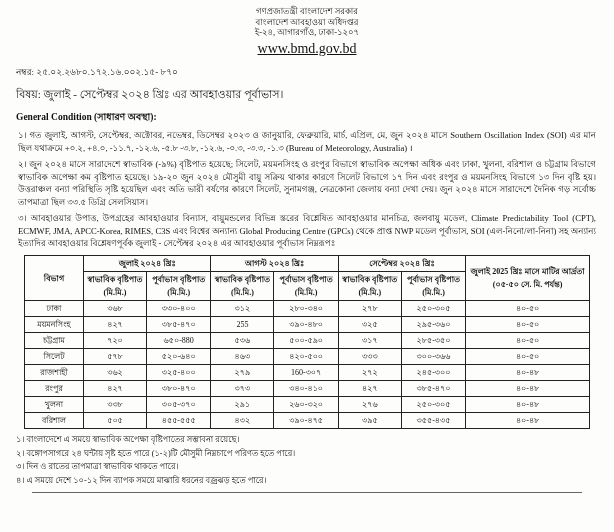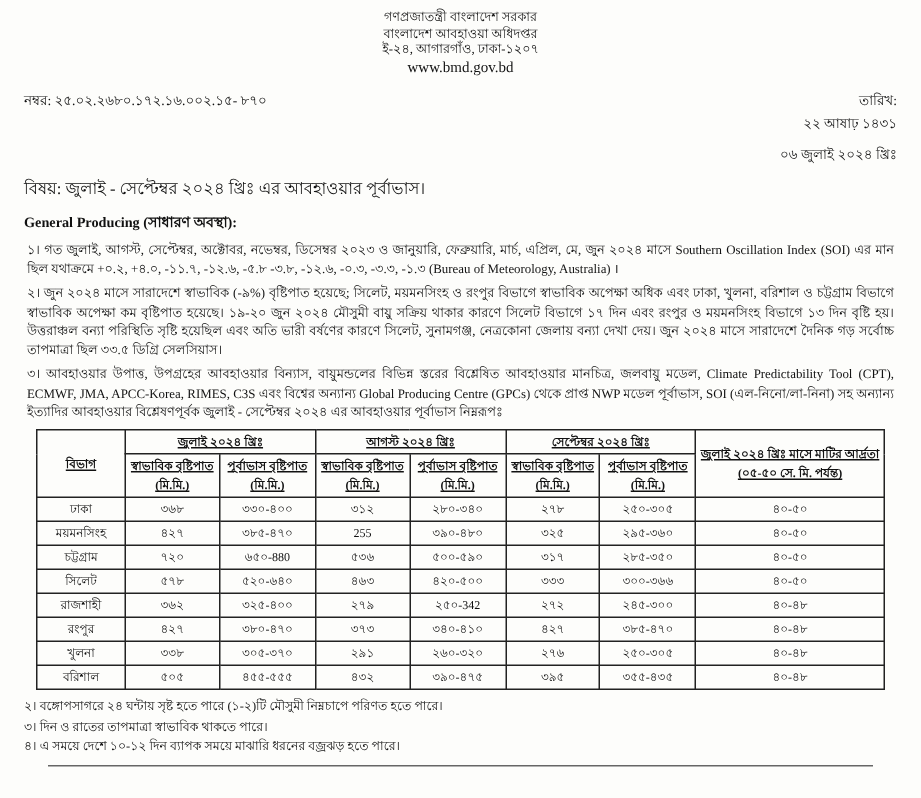--- a/index.html
+++ b/index.html
@@ -5,72 +5,67 @@
   html,body{margin:0;padding:0;}
   body{
     width:614px;height:532px;background:#fdfdfb;
     font-family:"Liberation Serif", serif;
     color:#111;
     overflow:hidden;
   }
   .page{position:relative;width:614px;height:532px;padding:0;box-sizing:border-box;}
   .hdr{text-align:center;line-height:1.25;margin-top:6px;}
   .hdr div{font-size:8.5px;}
-  .hdr .url{font-size:10px;margin-top:2px;}
-  .memoline{display:flex;justify-content:space-between;align-items:flex-start;margin:8px 16px 0 16px;font-size:9px;}
+  .hdr .url{font-size:14px;text-decoration:underline;margin-top:2px;}
+  .memoline{display:flex;justify-content:space-between;align-items:flex-start;margin:8px 16px 0 16px;font-size:9px;flex-direction:column;}
   .memo-left{font-size:9px;}
   .memo-right{font-size:9px;text-align:right;}
   .memo-right .d2{margin-top:6px;}
   .subject{margin:6px 16px 0 16px;font-size:11px;}
   .gc{margin:5px 16px 0 16px;font-size:9.5px;font-weight:bold;}
   .para{margin:4px 18px 0 18px;font-size:8.6px;line-height:1.45;text-align:justify;}
   table.tbl{border-collapse:collapse;margin:6px auto 0 auto;width:566px;font-size:8px;}
   table.tbl th, table.tbl td{border:1px solid #222;padding:1px 2px;text-align:center;vertical-align:middle;}
-  table.tbl th{font-weight:bold;font-size:8px;text-decoration:underline;}
+  table.tbl th{font-weight:bold;font-size:8px;}
   .col-div{width:54px;}
   .notes{margin:5px 16px 0 16px;font-size:8.3px;line-height:1.5;}
   .notes div{margin-top:1px;}
   .sep{border:0;border-top:1px solid #666;margin:5px 16px 0 16px;}
 </style>
 </head>
 <body>
 
 <div class="page">
 
   <div class="hdr">
     <div>গণপ্রজাতন্ত্রী বাংলাদেশ সরকার</div>
     <div>বাংলাদেশ আবহাওয়া অধিদপ্তর</div>
     <div>ই-২৪, আগারগাঁও, ঢাকা-১২০৭</div>
     <div class="url">www.bmd.gov.bd</div>
   </div>
 
   <div class="memoline">
     <div class="memo-left">নম্বর: ২৫.০২.২৬৮০.১৭২.১৬.০০২.১৫- ৮৭০</div>
-    <div class="memo-right">
-      <div>তারিখ:</div>
-      <div>২২ আষাঢ় ১৪৩১</div>
-      <div class="d2">০৬ জুলাই ২০২৪ খ্রিঃ</div>
-    </div>
   </div>
 
   <div class="subject">বিষয়: জুলাই - সেপ্টেম্বর ২০২৪ খ্রিঃ এর আবহাওয়ার পূর্বাভাস।</div>
-  <div class="gc">General Producing (সাধারণ অবস্থা):</div>
+  <div class="gc">General Condition (সাধারণ অবস্থা):</div>
 
   <div class="para">১।  গত জুলাই, আগস্ট, সেপ্টেম্বর, অক্টোবর, নভেম্বর, ডিসেম্বর ২০২৩ ও জানুয়ারি, ফেব্রুয়ারি, মার্চ, এপ্রিল, মে, জুন ২০২৪ মাসে  Southern Oscillation Index (SOI) এর মান ছিল যথাক্রমে +০.২, +৪.০, -১১.৭, -১২.৬, -৫.৮ -৩.৮, -১২.৬, -০.৩, -৩.৩, -১.৩ (Bureau of Meteorology, Australia) ।</div>
   <div class="para">২।  জুন ২০২৪ মাসে সারাদেশে স্বাভাবিক (-৯%) বৃষ্টিপাত হয়েছে; সিলেট, ময়মনসিংহ ও রংপুর বিভাগে স্বাভাবিক অপেক্ষা অধিক এবং ঢাকা, খুলনা, বরিশাল ও চট্টগ্রাম বিভাগে স্বাভাবিক অপেক্ষা কম বৃষ্টিপাত হয়েছে। ১৯-২০ জুন ২০২৪ মৌসুমী বায়ু সক্রিয় থাকার কারণে সিলেট বিভাগে ১৭ দিন এবং রংপুর ও ময়মনসিংহ বিভাগে ১৩ দিন বৃষ্টি হয়। উত্তরাঞ্চল বন্যা পরিস্থিতি সৃষ্টি হয়েছিল এবং অতি ভারী বর্ষণের কারণে সিলেট, সুনামগঞ্জ, নেত্রকোনা জেলায় বন্যা দেখা দেয়। জুন ২০২৪ মাসে সারাদেশে দৈনিক গড় সর্বোচ্চ তাপমাত্রা ছিল ৩৩.৫ ডিগ্রি সেলসিয়াস।</div>
   <div class="para">৩।  আবহাওয়ার উপাত্ত, উপগ্রহের আবহাওয়ার বিন্যাস, বায়ুমন্ডলের বিভিন্ন স্তরের বিশ্লেষিত আবহাওয়ার মানচিত্র, জলবায়ু মডেল, Climate Predictability Tool (CPT), ECMWF, JMA, APCC-Korea, RIMES, C3S এবং বিশ্বের অন্যান্য Global Producing Centre (GPCs) থেকে প্রাপ্ত NWP মডেল পূর্বাভাস, SOI (এল-নিনো/লা-নিনা) সহ অন্যান্য ইত্যাদির আবহাওয়ার বিশ্লেষণপূর্বক জুলাই - সেপ্টেম্বর ২০২৪ এর আবহাওয়ার পূর্বাভাস নিম্নরূপঃ</div>
 
   <table class="tbl">
     <thead>
       <tr>
         <th rowspan="2" class="col-div">বিভাগ</th>
         <th colspan="2">জুলাই ২০২৪ খ্রিঃ</th>
         <th colspan="2">আগস্ট ২০২৪ খ্রিঃ</th>
         <th colspan="2">সেপ্টেম্বর ২০২৪ খ্রিঃ</th>
-        <th rowspan="2">জুলাই ২০২৪ খ্রিঃ মাসে মাটির আর্দ্রতা (০৫-৫০ সে. মি. পর্যন্ত)</th>
+        <th rowspan="2">জুলাই 2025 খ্রিঃ মাসে মাটির আর্দ্রতা (০৫-৫০ সে. মি. পর্যন্ত)</th>
       </tr>
       <tr>
         <th>স্বাভাবিক বৃষ্টিপাত (মি.মি.)</th>
         <th>পূর্বাভাস বৃষ্টিপাত (মি.মি.)</th>
         <th>স্বাভাবিক বৃষ্টিপাত (মি.মি.)</th>
         <th>পূর্বাভাস বৃষ্টিপাত (মি.মি.)</th>
         <th>স্বাভাবিক বৃষ্টিপাত (মি.মি.)</th>
         <th>পূর্বাভাস বৃষ্টিপাত (মি.মি.)</th>
       </tr>
     </thead>
@@ -113,21 +108,21 @@
         <td>৪২০-৫০০</td>
         <td>৩৩৩</td>
         <td>৩০০-৩৬৬</td>
         <td>৪০-৫০</td>
       </tr>
       <tr>
         <td>রাজশাহী</td>
         <td>৩৬২</td>
         <td>৩২৫-৪০০</td>
         <td>২৭৯</td>
-        <td>২৫০-342</td>
+        <td>160-৩০৭</td>
         <td>২৭২</td>
         <td>২৪৫-৩০০</td>
         <td>৪০-৪৮</td>
       </tr>
       <tr>
         <td>রংপুর</td>
         <td>৪২৭</td>
         <td>৩৮০-৪৭০</td>
         <td>৩৭৩</td>
         <td>৩৪০-৪১০</td>
@@ -152,19 +147,20 @@
         <td>৪৩২</td>
         <td>৩৯০-৪৭৫</td>
         <td>৩৯৫</td>
         <td>৩৫৫-৪৩৫</td>
         <td>৪০-৪৮</td>
       </tr>
     </tbody>
   </table>
 
   <div class="notes">
+    <div>১। বাংলাদেশে এ সময়ে স্বাভাবিক অপেক্ষা বৃষ্টিপাতের সম্ভাবনা রয়েছে।</div>
     <div>২। বঙ্গোপসাগরে ২৪ ঘন্টায় সৃষ্ট হতে পারে (১-২)টি মৌসুমী নিম্নচাপে পরিণত হতে পারে।</div>
     <div>৩। দিন ও রাতের তাপমাত্রা স্বাভাবিক থাকতে পারে।</div>
     <div>৪। এ সময়ে দেশে ১০-১২ দিন ব্যাপক সময়ে মাঝারি ধরনের বজ্রঝড় হতে পারে।</div>
     <hr class="sep">
   </div>
 
 </div>
 
 </body></html>

